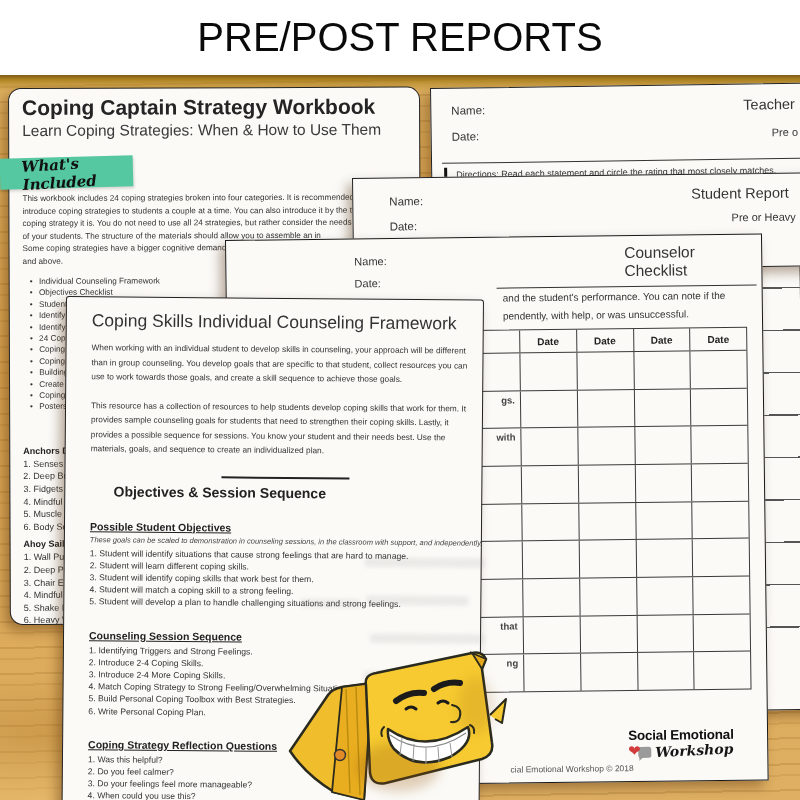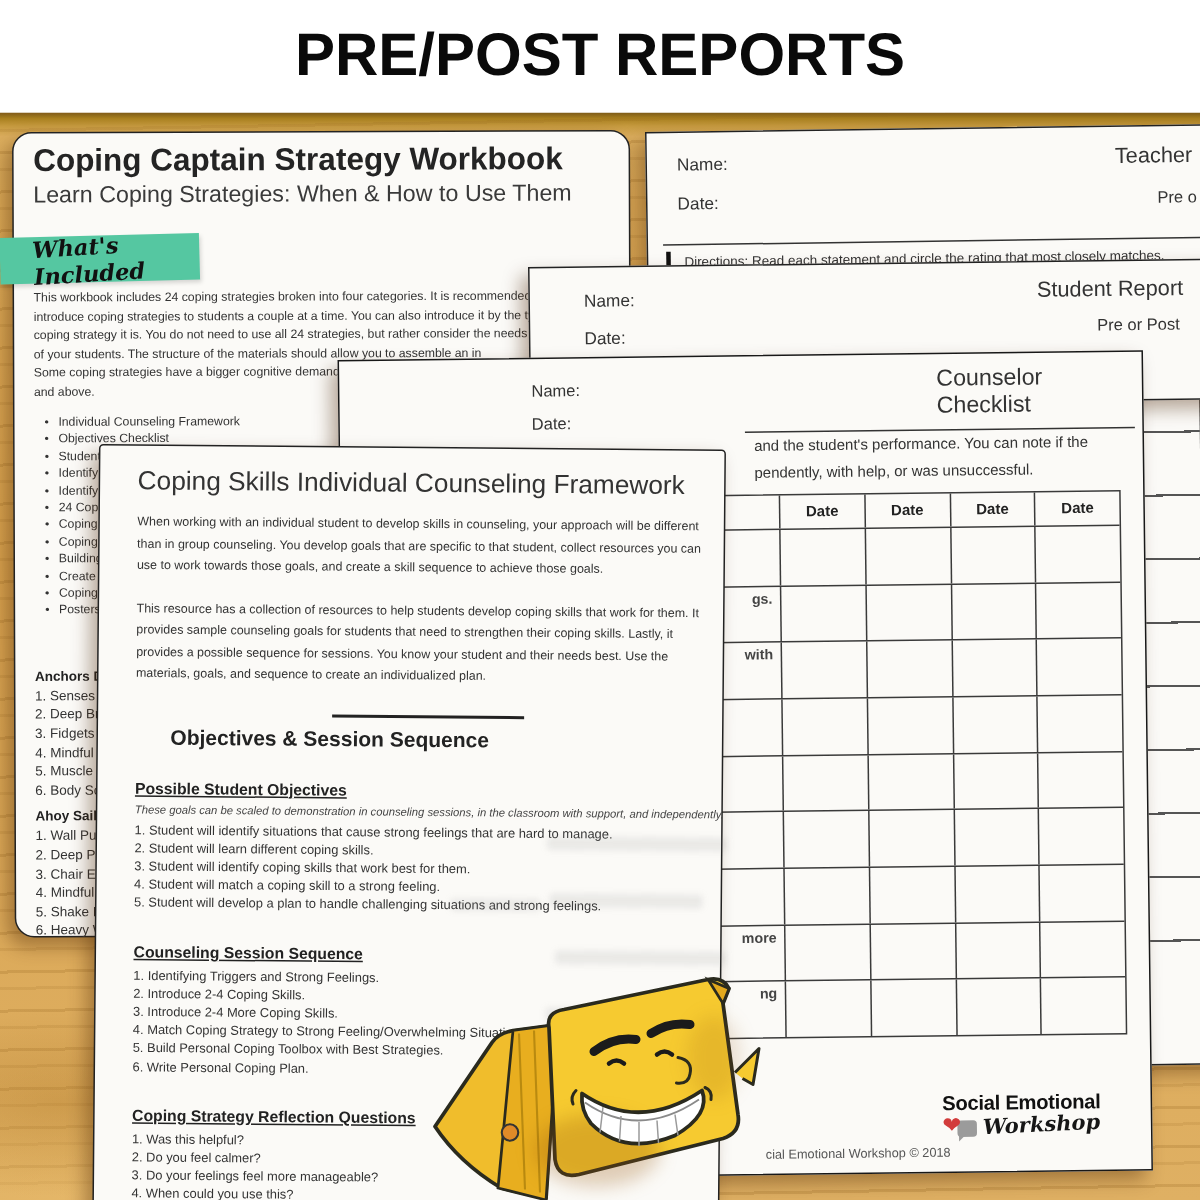--- a/index.html
+++ b/index.html
@@ -1,21 +1,21 @@
 <!DOCTYPE html>
 <html><head>
 <meta charset="utf-8">
 <style>
   html,body{margin:0;padding:0;background:#ffffff;}
   .stage{position:relative;width:800px;height:800px;margin:0 auto;overflow:hidden;
          font-family:"Liberation Sans",sans-serif;color:#2b2b2b;}
   
   .titlebar{position:absolute;left:0;top:0;width:800px;height:75px;background:#ffffff;z-index:10;
             display:flex;align-items:center;justify-content:center;}
-  .titlebar h1{margin:16px;font-size:40px;font-weight:700;letter-spacing:0px;color:#0a0a0a;}
+  .titlebar h1{margin:16px;font-size:40px;font-weight:400;letter-spacing:0px;color:#0a0a0a;}
   
   .wood{position:absolute;left:0;top:75px;width:800px;height:725px;z-index:0;
     background:
       radial-gradient(ellipse 220px 90px at 40px 660px, rgba(170,115,35,.35), rgba(0,0,0,0) 70%),
       radial-gradient(ellipse 260px 120px at 60px 720px, rgba(235,190,110,.5), rgba(0,0,0,0) 70%),
       repeating-linear-gradient(179deg, rgba(146,98,28,.22) 0 2px, rgba(0,0,0,0) 2px 11px, rgba(146,98,28,.14) 11px 13px, rgba(0,0,0,0) 13px 26px),
       linear-gradient(180deg,#7c5a18 0,#a9801f 4px,#c69a3f 9px,#dcae5e 16px,#ddab58 60px,#d8a24e 300px,#dfb063 725px);}
   
   .paper{position:absolute;background:#fbfaf7;box-shadow:-5px 6px 12px rgba(70,35,0,.38);}
   .pre{white-space:pre;overflow:hidden;}
@@ -155,21 +155,21 @@
     </div>
   </section>
   <div class="badge">
     <span>What's Included</span>
   </div>
 
   <section class="paper student">
     <span class="lbl s-name">Name:</span>
     <span class="lbl s-date">Date:</span>
     <span class="s-title">Student Report</span>
-    <span class="s-sub">Pre or Post</span>
+    <span class="s-sub">Pre or Heavy</span>
   </section>
 
   <section class="paper checklist">
     <span class="c-title">Counselor Checklist</span>
     <span class="lbl c-name">Name:</span>
     <span class="lbl c-date">Date:</span>
     <div class="c-topline"></div>
     <div class="c-desc pre">and the student's performance. You can note if the
 pendently, with help, or was unsuccessful.</div>
     <div class="c-table">
@@ -223,21 +223,21 @@
           <div class="t-cell"></div>
         </div>
         <div class="t-row">
           <div class="t-label"></div>
           <div class="t-cell"></div>
           <div class="t-cell"></div>
           <div class="t-cell"></div>
           <div class="t-cell"></div>
         </div>
         <div class="t-row">
-          <div class="t-label">more</div>
+          <div class="t-label">that</div>
           <div class="t-cell"></div>
           <div class="t-cell"></div>
           <div class="t-cell"></div>
           <div class="t-cell"></div>
         </div>
         <div class="t-row">
           <div class="t-label">ng</div>
           <div class="t-cell"></div>
           <div class="t-cell"></div>
           <div class="t-cell"></div>

